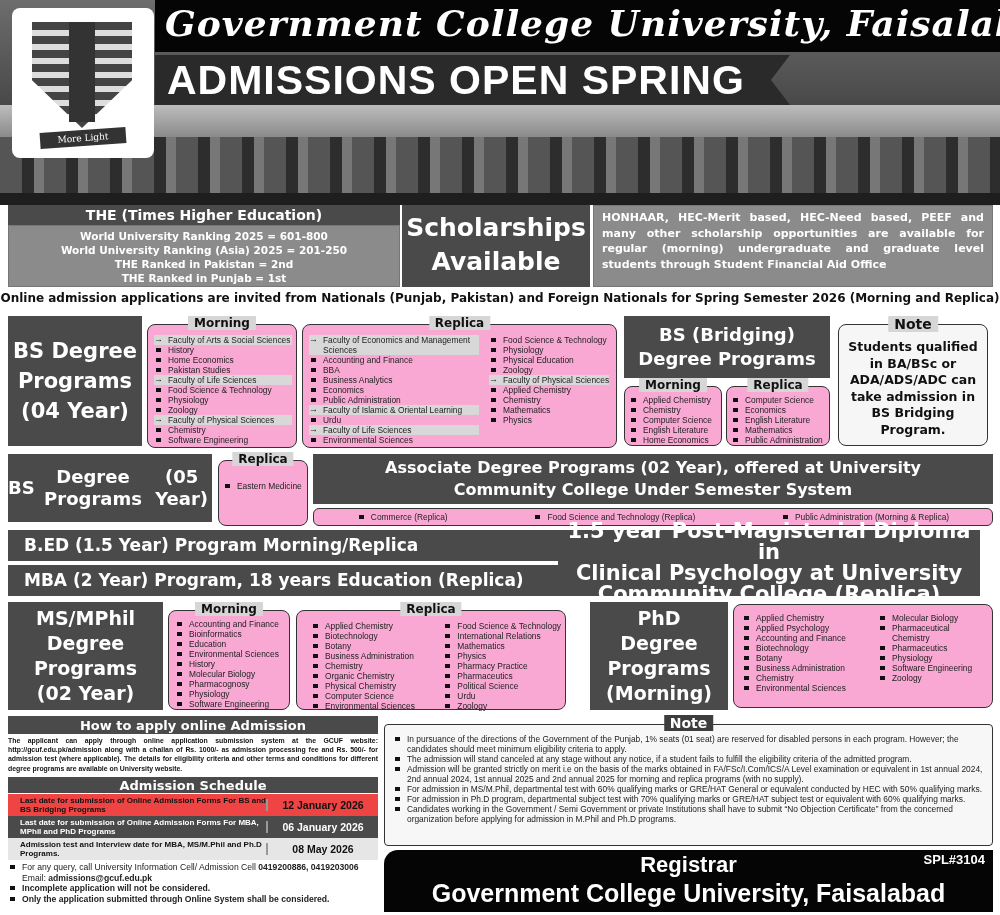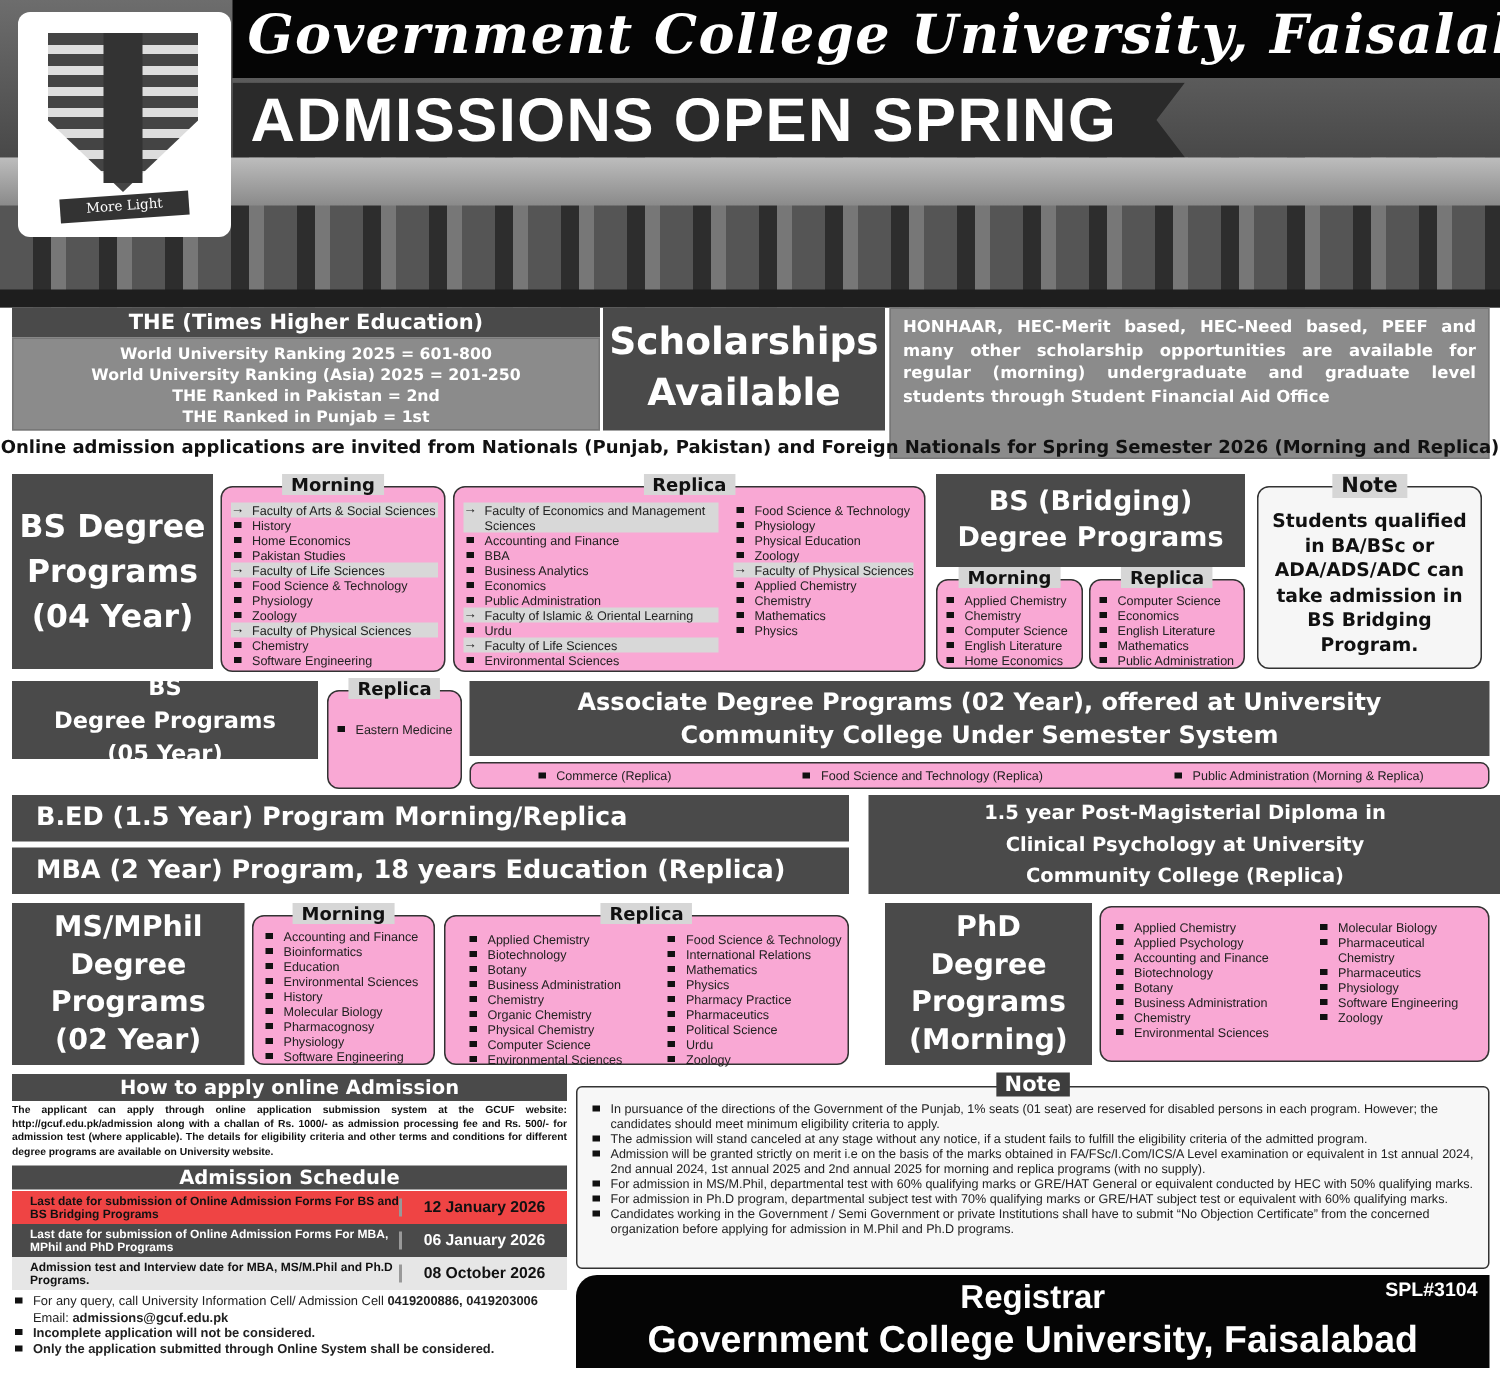--- a/index.html
+++ b/index.html
@@ -57,21 +57,21 @@
   <div>World University Ranking 2025 = 601-800</div>
   <div>World University Ranking (Asia) 2025 = 201-250</div>
   <div>THE Ranked in Pakistan = 2nd</div>
   <div>THE Ranked in Punjab = 1st</div>
 </div>
 
 <div class="abs dark center b" style="left:402px;top:205px;width:188px;height:82px;font-size:25px;line-height:34px;padding-top:6px">
   <div>Scholarships</div>
   <div>Available</div>
 </div>
-<div class="abs box-gray b" style="left:593px;top:205px;width:400px;height:101px;font-size:11px;line-height:15.5px;padding:4px 8px;text-align:justify">HONHAAR, HEC-Merit based, HEC-Need based, PEEF and many other scholarship opportunities are available for regular (morning) undergraduate and graduate level students through Student Financial Aid Office</div>
+<div class="abs box-gray b" style="left:593px;top:205px;width:400px;height:82px;font-size:11px;line-height:15.5px;padding:4px 8px;text-align:justify">HONHAAR, HEC-Merit based, HEC-Need based, PEEF and many other scholarship opportunities are available for regular (morning) undergraduate and graduate level students through Student Financial Aid Office</div>
 
 <div class="abs b center" style="left:0;top:291px;width:1000px;font-size:12px;white-space:nowrap">Online admission applications are invited from Nationals (Punjab, Pakistan) and Foreign Nationals for Spring Semester 2026 (Morning and Replica)</div>
 
 <div class="abs dark sect-title" style="left:8px;top:316px;width:134px;height:130px;flex-direction:column;font-size:21px;line-height:30px">
   <div>BS Degree</div>
   <div>Programs</div>
   <div>(04 Year)</div>
 </div>
 <div class="abs rbox" style="left:147px;top:324px;width:150px;height:124px;padding:10px 4px 0 6px">
   <div class="legend">Morning</div>
@@ -138,21 +138,21 @@
       <li>English Literature</li>
       <li>Mathematics</li>
       <li>Public Administration</li>
     </ul>
 </div>
 <div class="abs rbox center b" style="left:838px;top:324px;width:150px;height:122px;padding:14px 8px 0;font-size:12.5px;line-height:16.5px;background:#f6f6f6">
   <div class="legend" style="font-size:14px;line-height:16px">Note</div>
   <div>Students qualified in BA/BSc or ADA/ADS/ADC can take admission in BS Bridging Program.</div>
 </div>
 
-<div class="abs dark sect-title" style="left:8px;top:454px;width:204px;height:52px;flex-direction:column;font-size:15px;line-height:22px">
+<div class="abs dark sect-title" style="left:8px;top:454px;width:204px;height:68px;font-size:18px;line-height:22px">
   <div>BS</div>
   <div>Degree Programs</div>
   <div>(05 Year)</div>
 </div>
 <div class="abs rbox" style="left:218px;top:460px;width:90px;height:66px;padding:20px 2px 0 4px">
   <div class="legend">Replica</div>
   <ul class="li small-li">
       <li>Eastern Medicine</li>
     </ul>
 </div>
@@ -169,21 +169,21 @@
       <li>Food Science and Technology (Replica)</li>
     </ul>
   <ul class="li small-li">
       <li>Public Administration (Morning &amp; Replica)</li>
     </ul>
 </div>
 
 <div class="abs dark b" style="left:8px;top:530px;width:558px;height:31px;font-size:17px;line-height:31px;padding-left:16px">B.ED (1.5 Year) Program Morning/Replica</div>
 <div class="abs dark b" style="left:8px;top:565px;width:558px;height:31px;font-size:17px;line-height:31px;padding-left:16px">MBA (2 Year) Program, 18 years Education (Replica)</div>
 
-<div class="abs dark sect-title" style="left:579px;top:530px;width:422px;height:66px;flex-direction:column;font-size:13px;line-height:21px">
+<div class="abs dark sect-title" style="left:558px;top:530px;width:422px;height:66px;flex-direction:column;font-size:21px;line-height:21px">
   <div>1.5 year Post-Magisterial Diploma in</div>
   <div>Clinical Psychology at University</div>
   <div>Community College (Replica)</div>
 </div>
 
 <div class="abs dark sect-title" style="left:8px;top:602px;width:155px;height:108px;flex-direction:column;font-size:19px;line-height:25px">
   <div>MS/MPhil</div>
   <div>Degree</div>
   <div>Programs</div>
   <div>(02 Year)</div>
@@ -265,21 +265,21 @@
   <div class="sched-row" style="background:#ef4444">
       <div class="l">Last date for submission of Online Admission Forms For BS and BS Bridging Programs</div>
       <div class="r">12 January 2026</div>
     </div>
   <div class="sched-row dark">
       <div class="l">Last date for submission of Online Admission Forms For MBA, MPhil and PhD Programs</div>
       <div class="r">06 January 2026</div>
     </div>
   <div class="sched-row" style="background:#e6e6e6">
       <div class="l">Admission test and Interview date for MBA, MS/M.Phil and Ph.D Programs.</div>
-      <div class="r">08 October 2026</div>
+      <div class="r">08 May 2026</div>
     </div>
 </div>
 <ul class="abs li" style="left:8px;top:862px;width:370px;font-size:8.6px;line-height:10.5px">
   <li style="white-space:normal"><span>For any query, call University Information Cell/ Admission Cell </span><b>0419200886, 0419203006</b><span> Email: </span><b>admissions@gcuf.edu.pk</b></li>
   <li class="b" style="font-weight:bold">Incomplete application will not be considered.</li>
   <li class="b" style="font-weight:bold">Only the application submitted through Online System shall be considered.</li>
 </ul>
 
 <div class="abs rbox" style="left:384px;top:724px;width:609px;height:122px;padding:9px 8px 0 8px;border-radius:4px;background:#f7f7f7">
   <div class="legend" style="background:#3d3d3d;color:#fff;font-size:14px;line-height:16px;top:-10px">Note</div>

